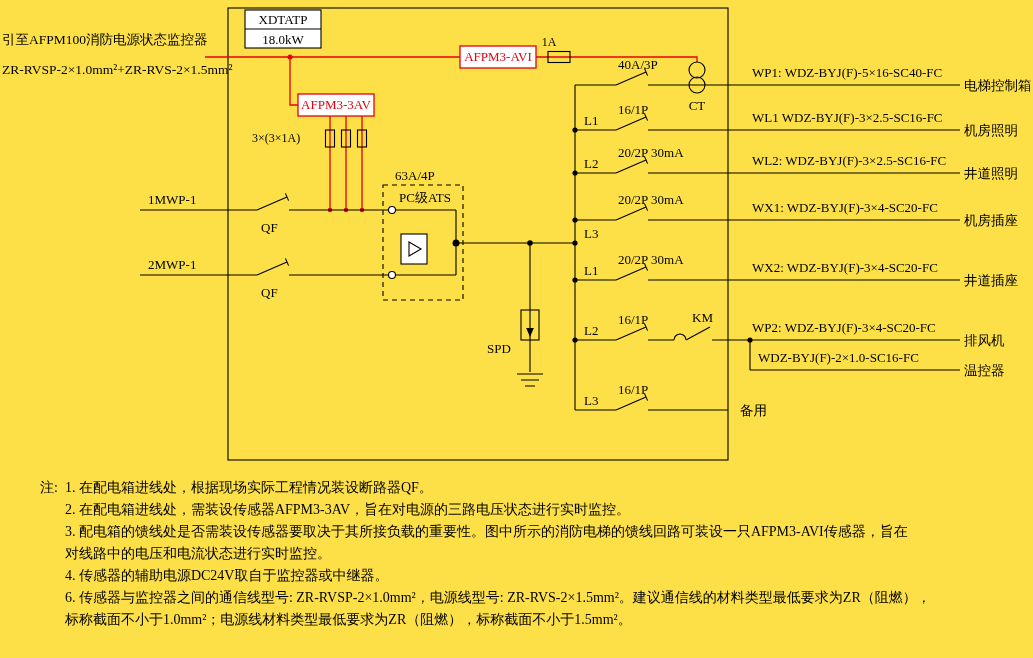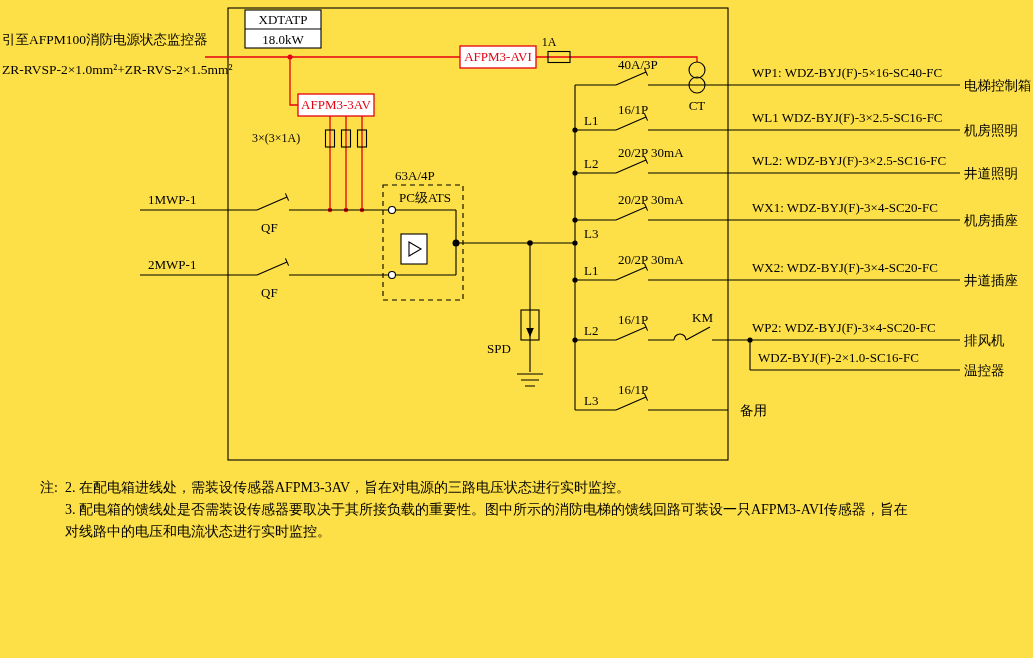--- a/index.html
+++ b/index.html
@@ -211,19 +211,23 @@
       <use href="#sw" class="k" x="616" y="410"></use>
       <text x="584" y="405">L3</text>
       <text x="618" y="394">16/1P</text>
       <text class="s14" x="740" y="415">备用</text>
     </g>
   </svg>
 
   <div class="notes">
     <div class="notes-label">注:</div>
     <div class="notes-items">
+      <div class="note">1. 在配电箱进线处，根据现场实际工程情况装设断路器QF。</div>
       <div class="note">2. 在配电箱进线处，需装设传感器AFPM3-3AV，旨在对电源的三路电压状态进行实时监控。</div>
       <div class="note">3. 配电箱的馈线处是否需装设传感器要取决于其所接负载的重要性。图中所示的消防电梯的馈线回路可装设一只AFPM3-AVI传感器，旨在
 对线路中的电压和电流状态进行实时监控。</div>
+      <div class="note">4. 传感器的辅助电源DC24V取自于监控器或中继器。</div>
+      <div class="note">6. 传感器与监控器之间的通信线型号: ZR-RVSP-2×1.0mm²，电源线型号: ZR-RVS-2×1.5mm²。建议通信线的材料类型最低要求为ZR（阻燃），
+标称截面不小于1.0mm²；电源线材料类型最低要求为ZR（阻燃），标称截面不小于1.5mm²。</div>
     </div>
   </div>
 
 </div>
 
 </body></html>

